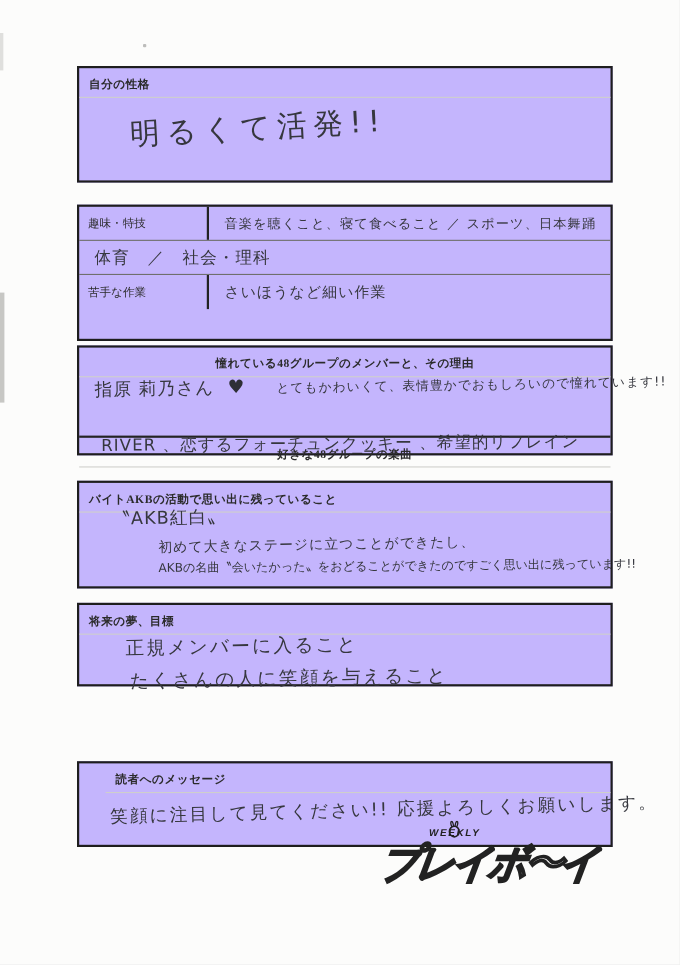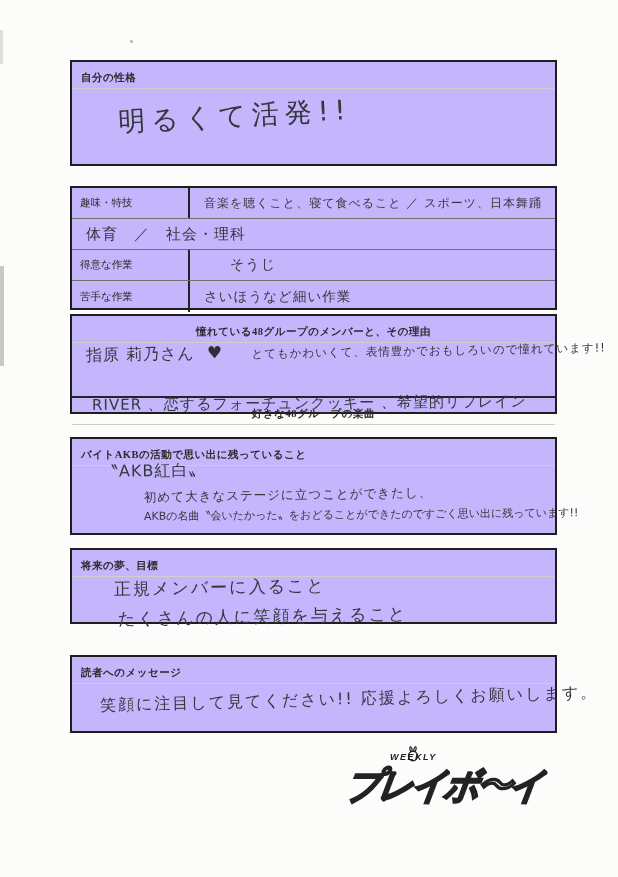--- a/index.html
+++ b/index.html
@@ -78,24 +78,20 @@
 
   <div class="box" style="top:186px; height:124px;">
     <div class="trow">
       <div class="tlabel">趣味・特技</div>
       <div class="tval hw slashy">音楽を聴くこと、寝て食べること ／ スポーツ、日本舞踊</div>
     </div>
     <div class="trow">
       <div class="tval hw" style="font-size:15px;">体育　／　社会・理科</div>
     </div>
     <div class="trow">
-      <div class="tlabel">得意な作業</div>
-      <div class="tval hw" style="font-size:14px; padding-left:40px;">そうじ</div>
-    </div>
-    <div class="trow">
       <div class="tlabel">苦手な作業</div>
       <div class="tval hw" style="font-size:13.5px;">さいほうなど細い作業</div>
     </div>
   </div>
 
   <div class="box" style="top:314px; height:100px;text-align:center;">
     <div>
       <div class="lbl-row">
         <span class="lbl">憧れている48グループのメンバーと、その理由</span>
       </div>
@@ -124,21 +120,21 @@
   </div>
 
   <div class="box" style="top:548px; height:76px;">
     <div class="lbl-row">
       <span class="lbl">将来の夢、目標</span>
     </div>
     <div class="hw answer-line" style="left:42px; top:26px; font-size:17px; transform:rotate(-1deg); letter-spacing:2px;">正規メンバーに入ること</div>
     <div class="hw answer-line" style="left:46px; top:55px; font-size:17px; transform:rotate(-1deg); letter-spacing:2px;">たくさんの人に笑顔を与えること</div>
   </div>
 
-  <div class="box" style="top:655px; height:78px;">
+  <div class="box" style="top:692px; height:78px;padding-left:24px;">
     <div class="lbl-row">
       <span class="lbl">読者へのメッセージ</span>
     </div>
     <div class="hw answer-line" style="left:28px; top:32px; font-size:16px; transform:rotate(-1.5deg); letter-spacing:2px;">笑顔に注目して見てください!! 応援よろしくお願いします。</div>
   </div>
 
   <div class="logo">
     <span class="logo-weekly">WEEKLY</span>
     <span class="logo-bunny">
       <svg width="14" height="16" viewBox="0 0 14 16">

